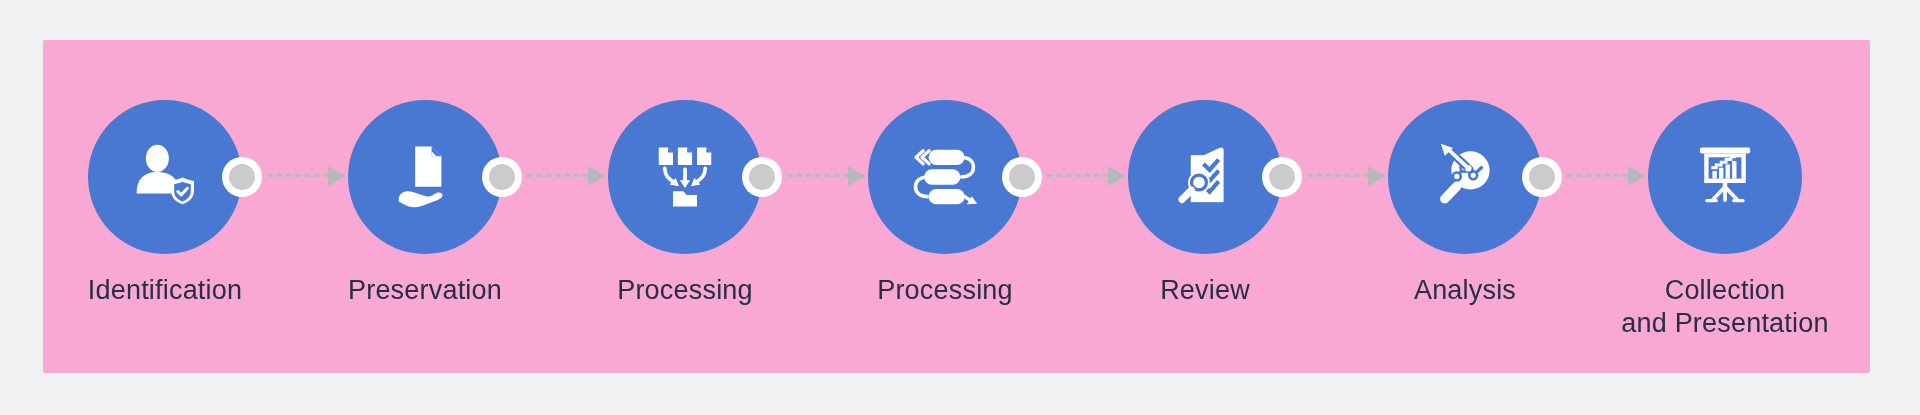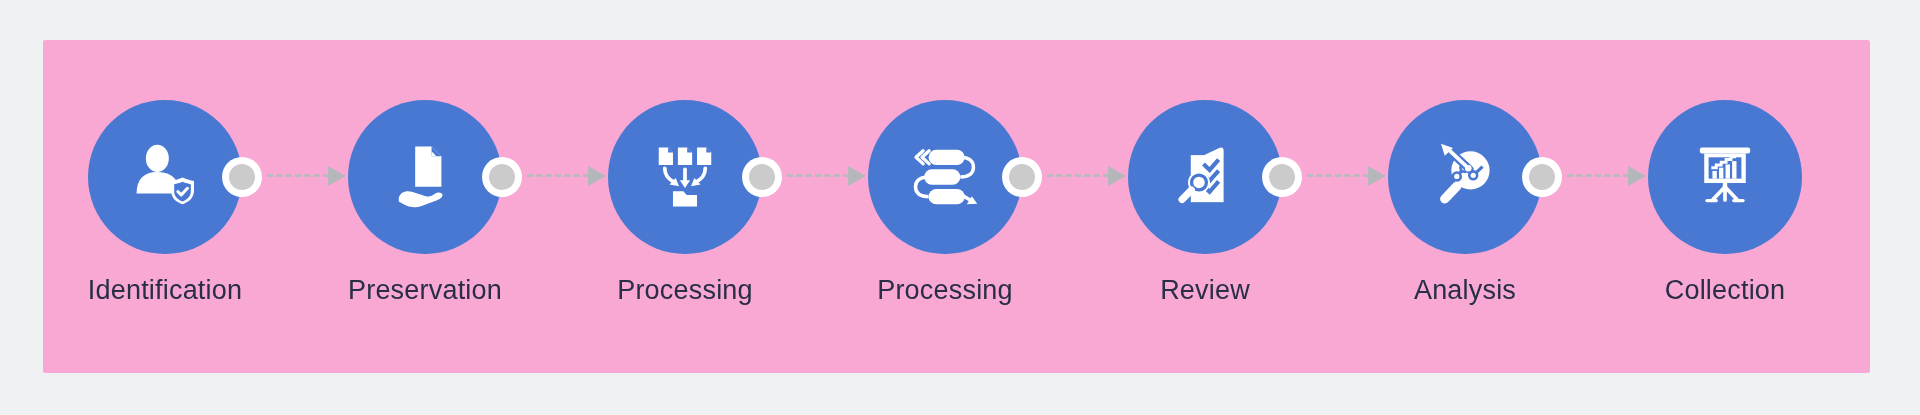--- a/index.html
+++ b/index.html
@@ -177,20 +177,21 @@
         <rect x="30" y="37.5" width="4" height="5" fill="#fff"></rect>
         <path d="M32 42 V53" stroke="#fff" stroke-width="3.4" stroke-linecap="round"></path>
         <path d="M32 41 L21 52.5" stroke="#fff" stroke-width="3.4" stroke-linecap="round"></path>
         <path d="M32 41 L43 52.5" stroke="#fff" stroke-width="3.4" stroke-linecap="round"></path>
         <path d="M15.5 53.5 h8.5" stroke="#fff" stroke-width="3" stroke-linecap="round"></path>
         <path d="M40 53.5 h8.5" stroke="#fff" stroke-width="3" stroke-linecap="round"></path>
       </svg>
     </div>
     <div class="label">
       <span>Collection</span>
+        <span>and Presentation</span>
     </div>
   </div>
 
   <div class="connector" style="--cx:122px">
     <div class="ring"></div>
     <div class="dot"></div>
     <div class="dashline"></div>
     <div class="ahead"></div>
   </div>
   <div class="connector" style="--cx:382px">

